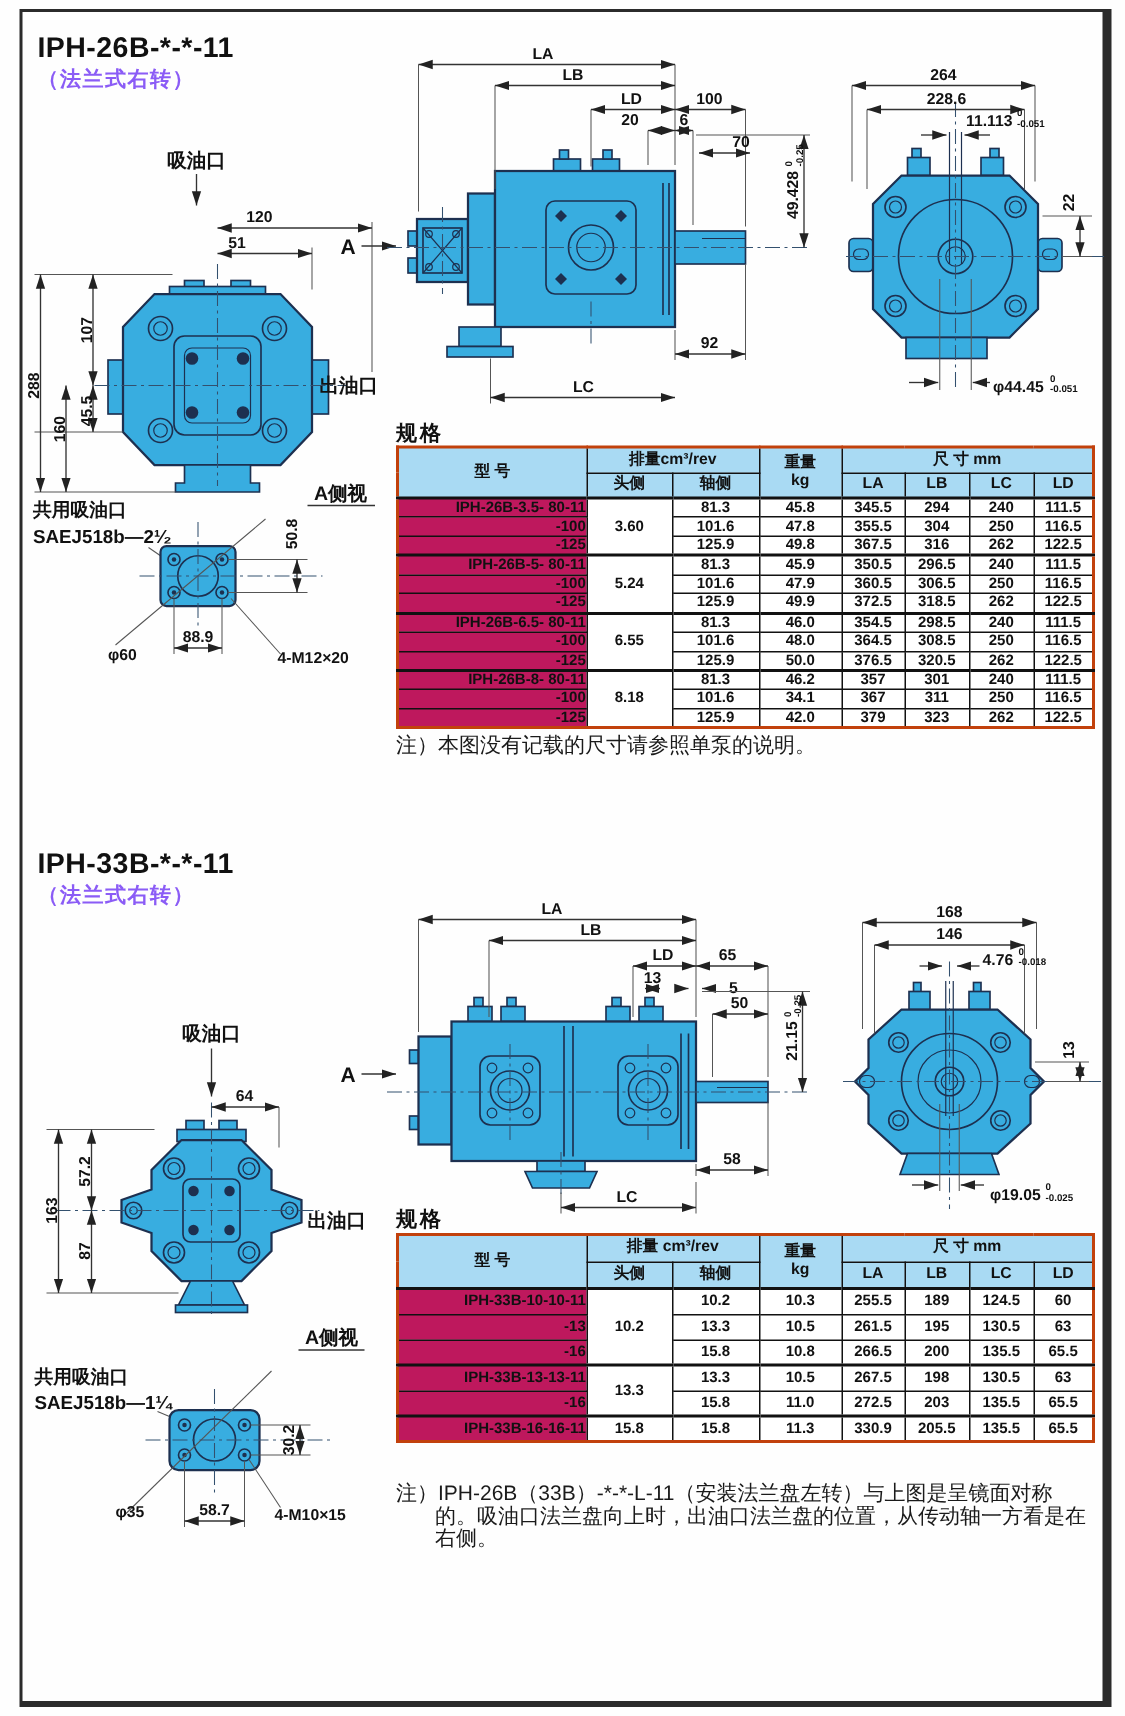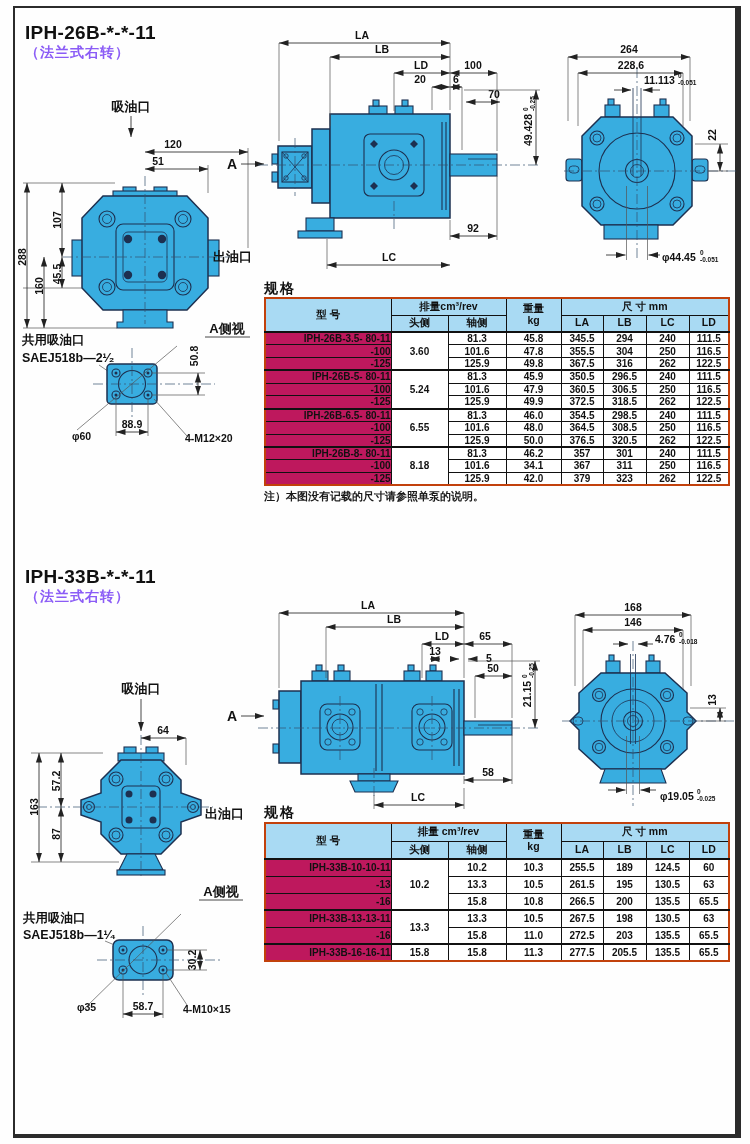--- a/index.html
+++ b/index.html
@@ -4,21 +4,21 @@
 <style>
 *{margin:0;padding:0;box-sizing:border-box}
 html,body{width:750px;height:1144px}
 body{background:#ffffff;font-family:"Liberation Sans","DejaVu Sans",sans-serif;position:relative}
 .page{position:absolute;left:0;top:0;width:750px;height:1144px;background:#fefefe;overflow:hidden}
 .frame{position:absolute;left:13px;top:6px;width:728px;height:1132px;border:2px solid #2b2b2b;border-right-width:6px;border-bottom-width:4px;pointer-events:none}
 .abs{position:absolute}
 .title{font-size:19px;font-weight:700;color:#111;letter-spacing:.3px}
 .subtitle{font-size:14px;font-weight:700;color:#8b5cf6;letter-spacing:1px}
 .secHeading{font-size:14px;font-weight:700;color:#111;letter-spacing:2px}
-.note{font-size:11px;font-weight:700;color:#1a1a1a;line-height:15px}
+.note{font-size:14px;font-weight:400;color:#1a1a1a;line-height:15px}
 .note.hang{padding-left:26px;text-indent:-26px}
 svg{overflow:visible}
 svg text{fill:#111}
 .dt{font:700 10.5px "Liberation Sans","DejaVu Sans",sans-serif}
 .ts{font:700 6.5px "Liberation Sans","DejaVu Sans",sans-serif}
 .zh{font:700 13px "Liberation Sans","DejaVu Sans",sans-serif}
 .zh2{font:700 12.5px "Liberation Sans","DejaVu Sans",sans-serif}
 .pb{fill:#38ADE0;stroke:#1d3050;stroke-width:1.5}
 .pb2{fill:#38ADE0;stroke:#1d3050;stroke-width:1.1}
 .pl{fill:none;stroke:#1d3050;stroke-width:1.1}
@@ -732,22 +732,23 @@
           <td>272.5</td>
           <td>203</td>
           <td>135.5</td>
           <td>65.5</td>
         </tr>
         <tr class="grp">
           <td class="model"><span class="mn">IPH-33B-16</span><span class="sfx">-16-11</span></td>
           <td rowspan="1">15.8</td>
           <td>15.8</td>
           <td>11.3</td>
-          <td>277.5</td>
+          <td>330.9</td>
           <td>205.5</td>
           <td>135.5</td>
           <td>65.5</td>
         </tr>
       </tbody>
 </table>
 
+<div class="abs note hang" style="left:264px;top:988px;width:464px">注）IPH-26B（33B）-*-*-L-11（安装法兰盘左转）与上图是呈镜面对称的。吸油口法兰盘向上时，出油口法兰盘的位置，从传动轴一方看是在右侧。</div>
 
 </div>
 
 </body></html>

